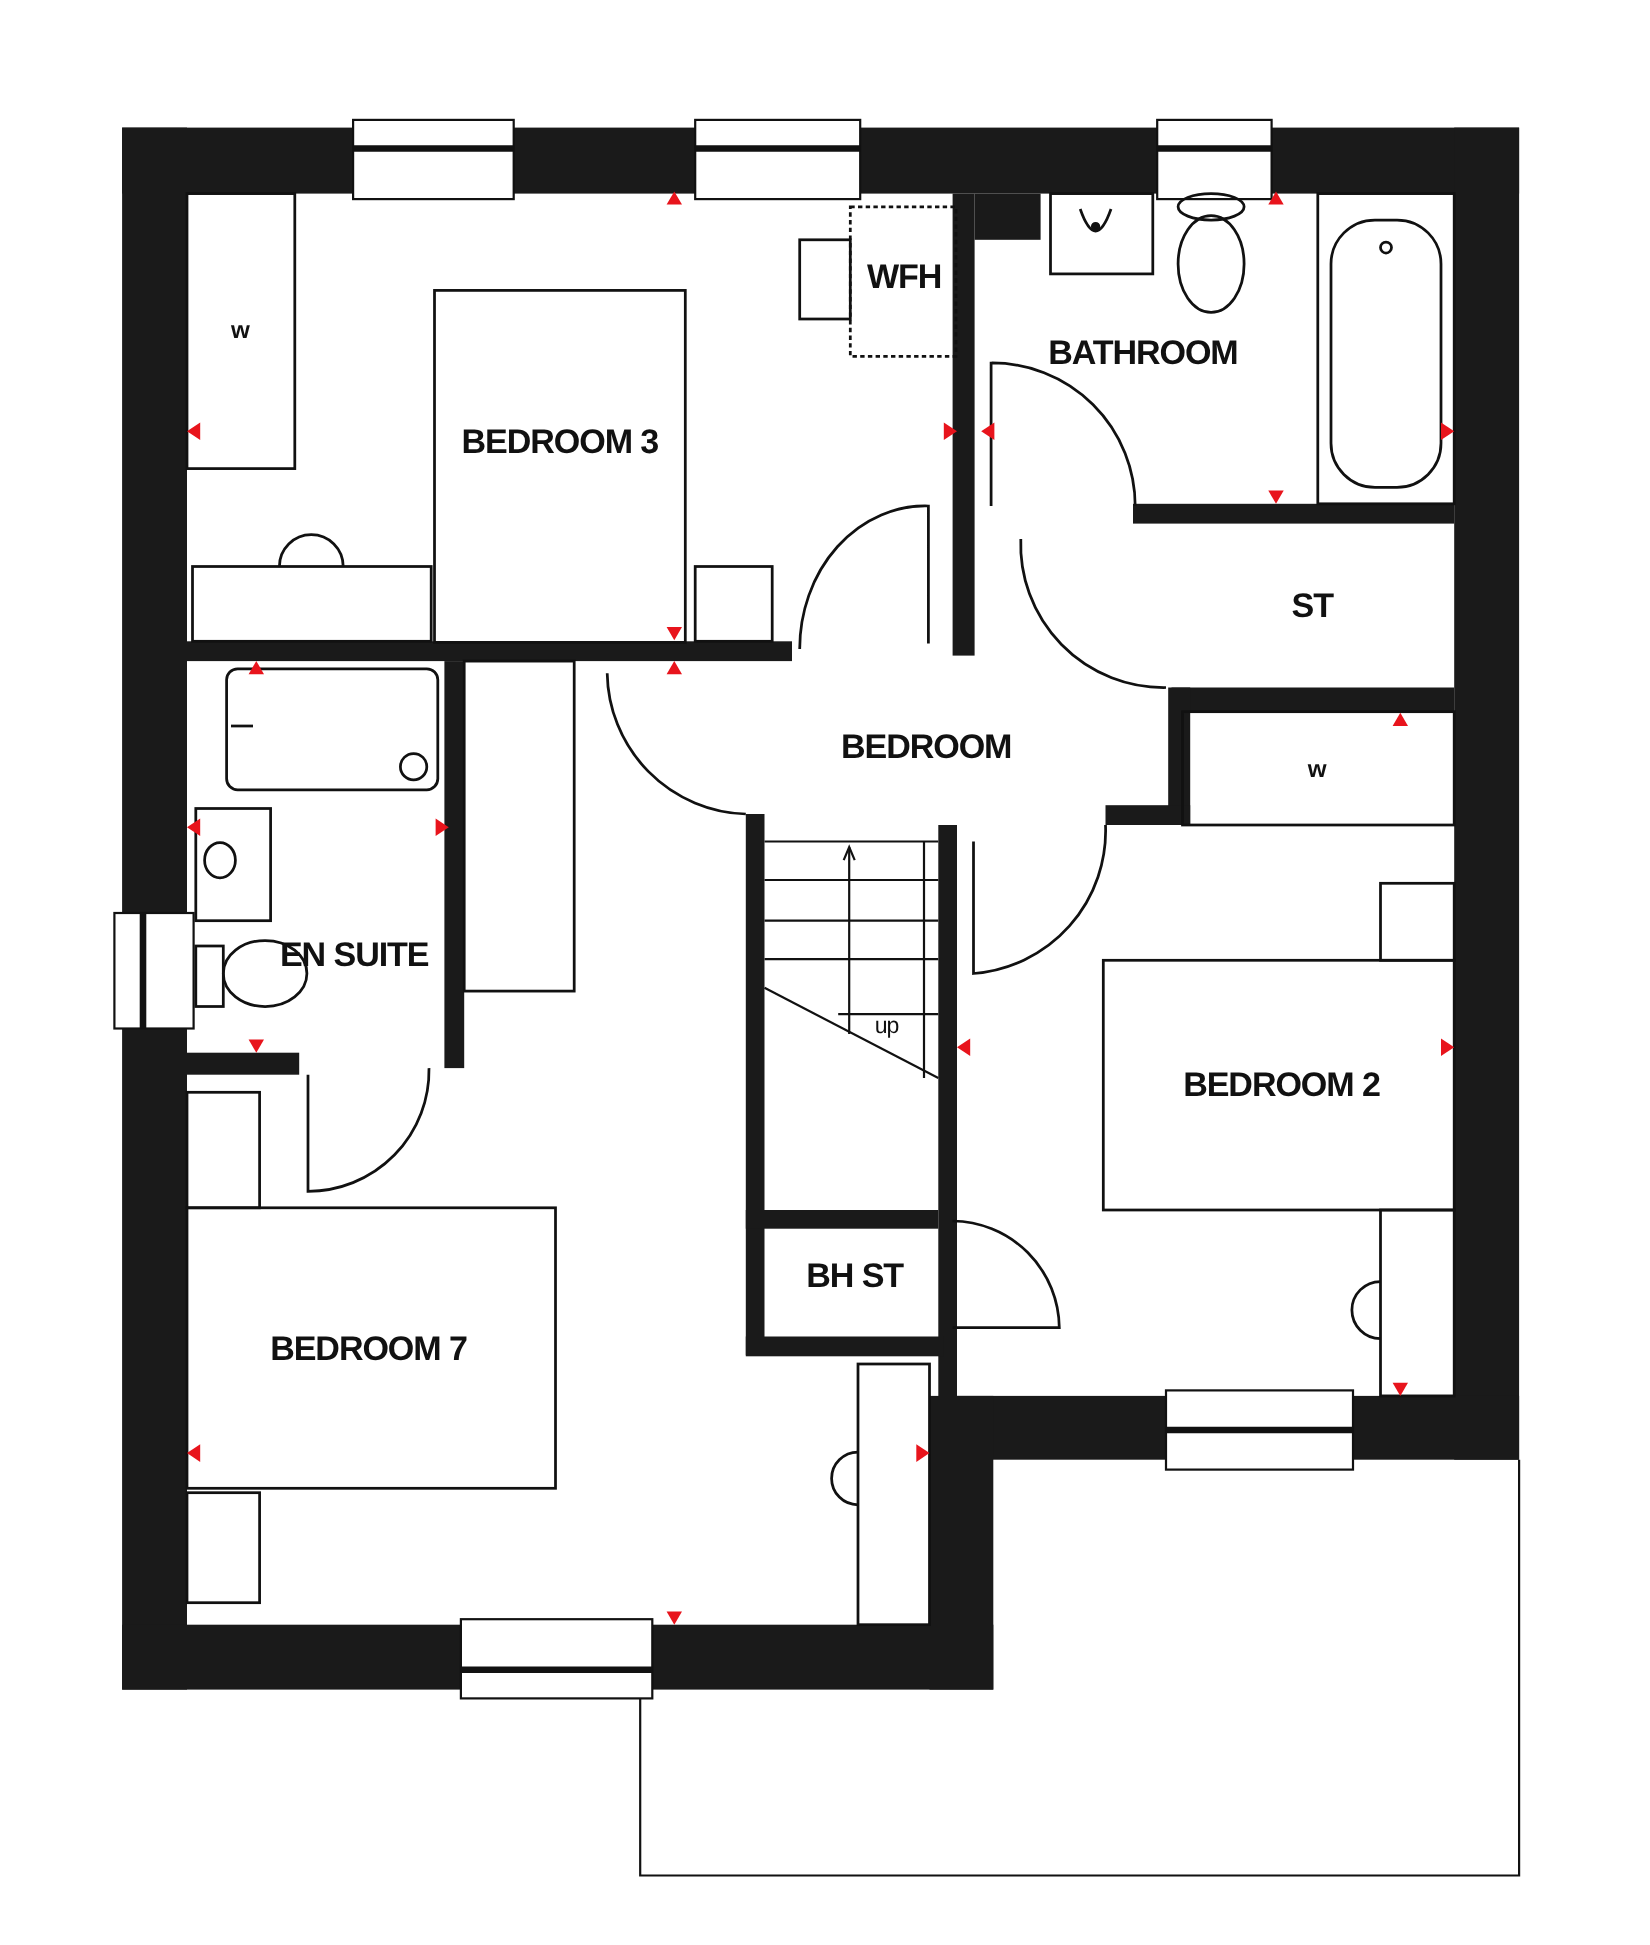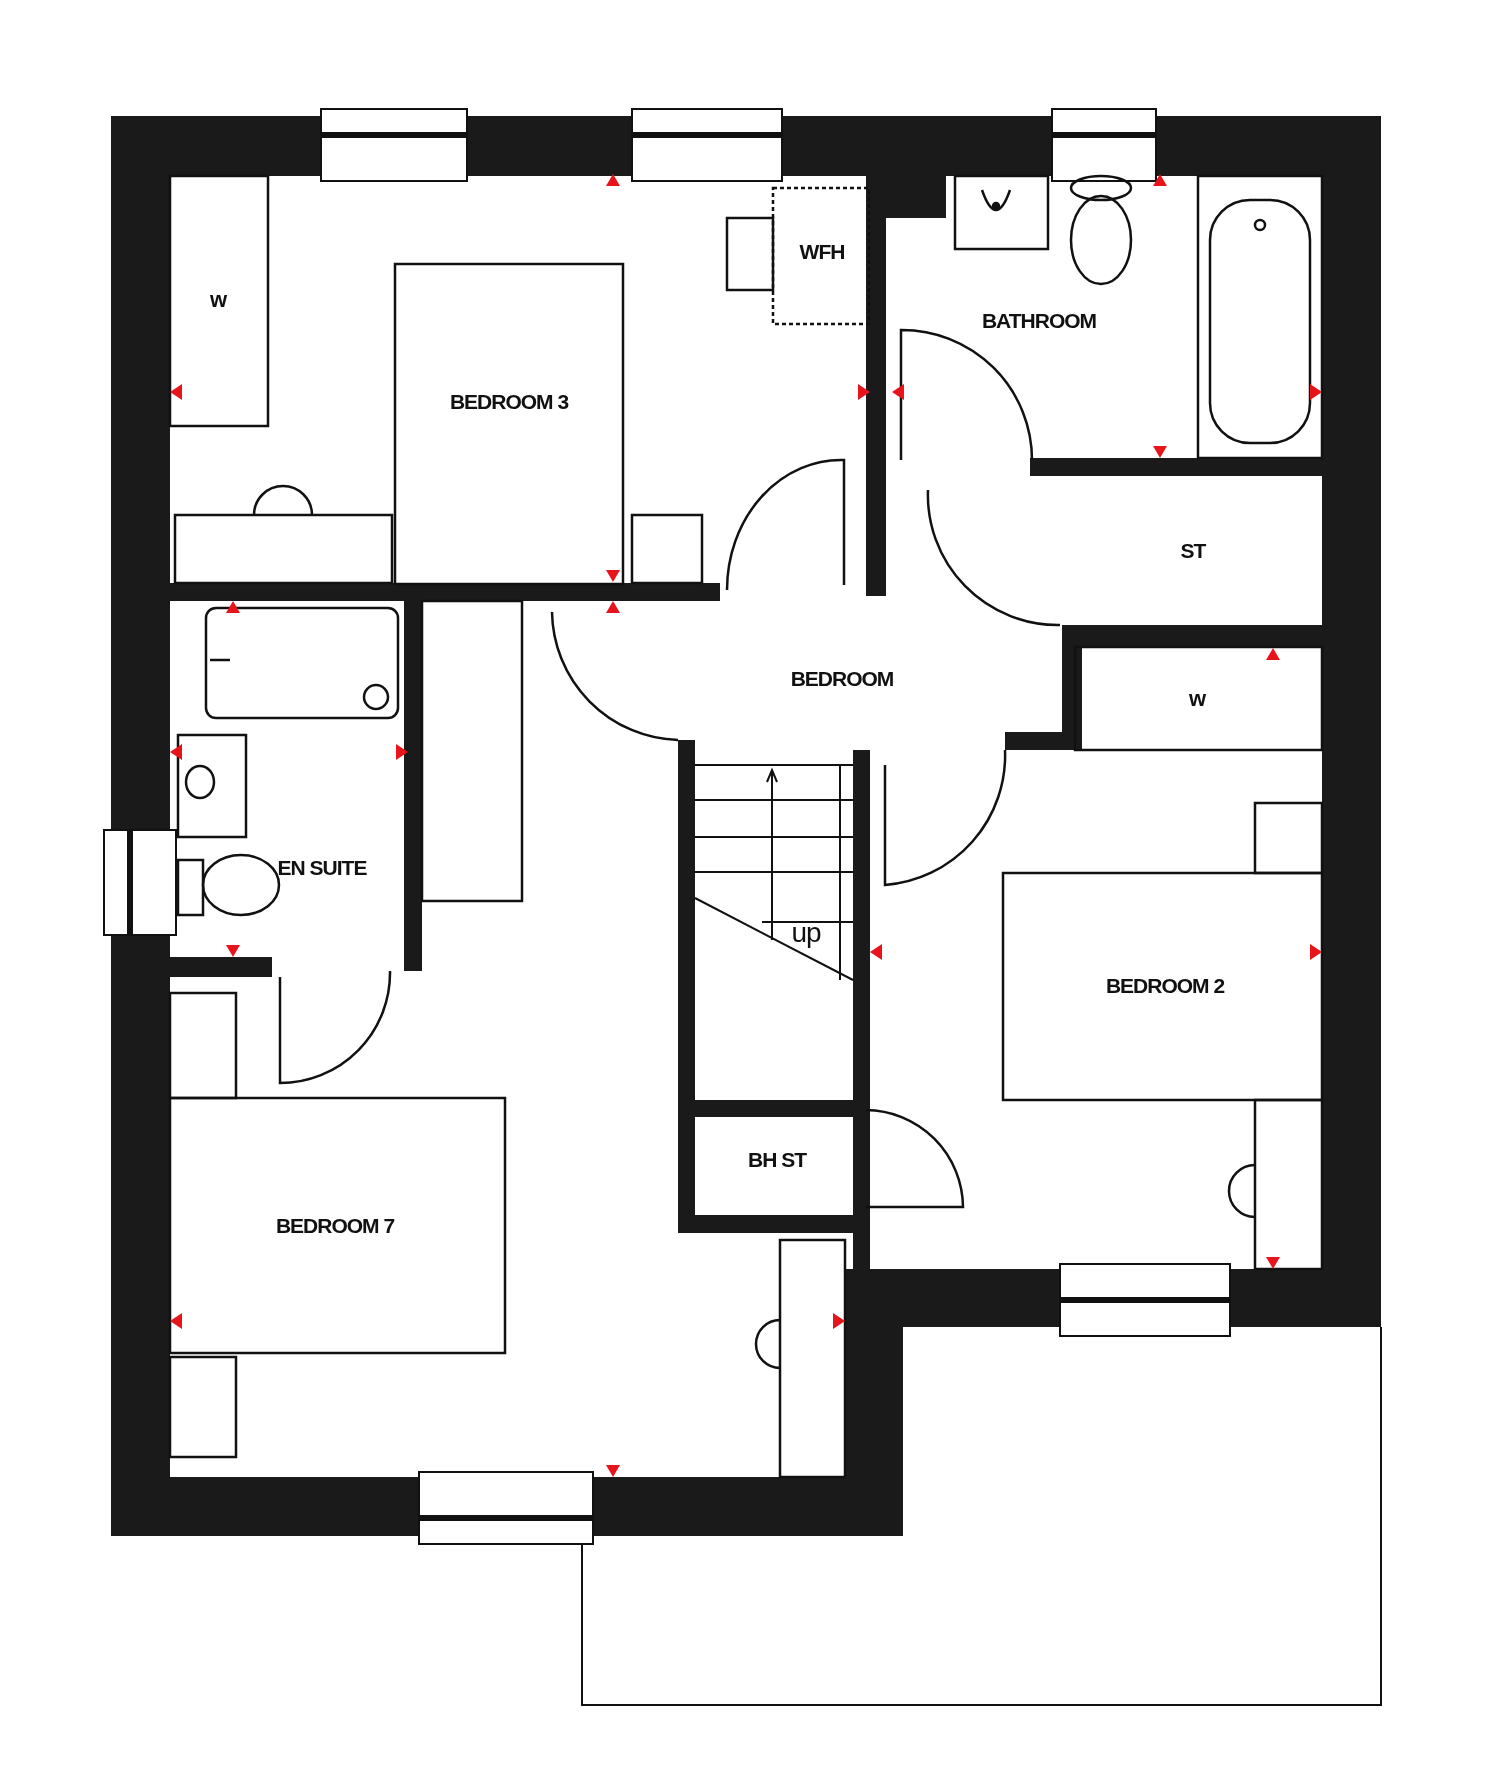--- a/index.html
+++ b/index.html
@@ -1,21 +1,21 @@
 <!DOCTYPE html>
 <html><head>
 <meta charset="utf-8">
 <style>
   html, body { margin:0; padding:0; background:#ffffff; }
   body { width:1500px; height:1768px; position:relative; overflow:hidden; font-family:"Liberation Sans", sans-serif; }
   #plan { position:absolute; left:0; top:0; width:1500px; height:1768px; }
   .lbl { position:absolute; font-family:"Liberation Sans", sans-serif; font-weight:bold; color:#111; white-space:nowrap; letter-spacing:-1px; transform:translate(-50%,-50%); }
-  .lbl.big { font-size:21px; }
+  .lbl.big { font-size:31px; }
   .lbl.small { font-size:22px; }
-  .lbl.mid { font-size:28px; font-weight:normal; }
+  .lbl.mid { font-size:21px; font-weight:normal; }
 </style>
 </head>
 <body>
 
 <svg id="plan" viewBox="0 0 1500 1768" xmlns="http://www.w3.org/2000/svg">
   <g fill="none" stroke="#111" stroke-width="2">
     <polyline points="582,1536 582,1705 1381,1705 1381,1327"></polyline>
   </g>
 
   <g fill="#1a1a1a">

